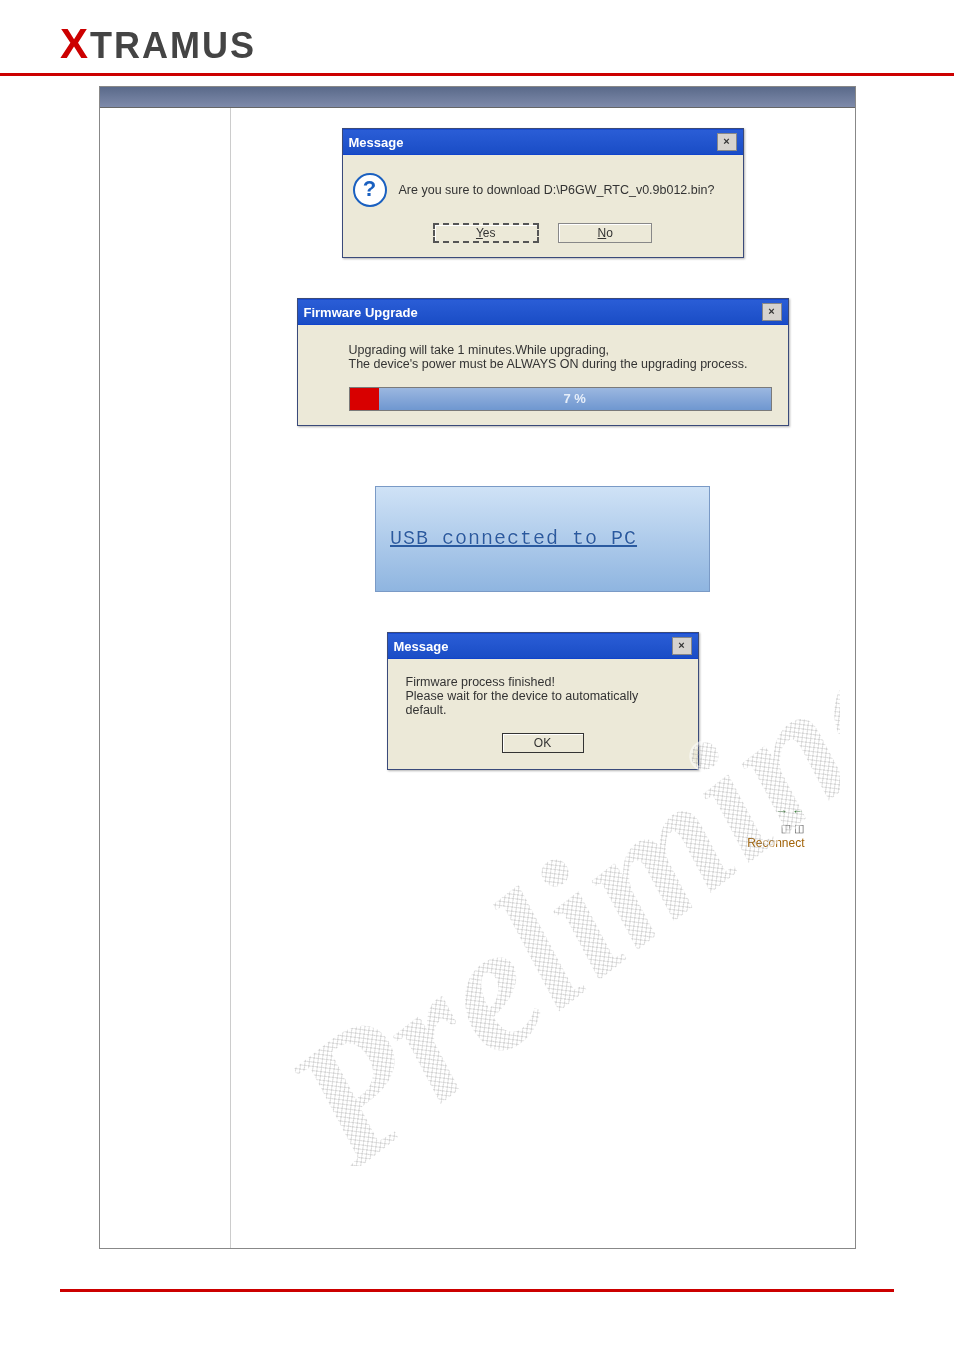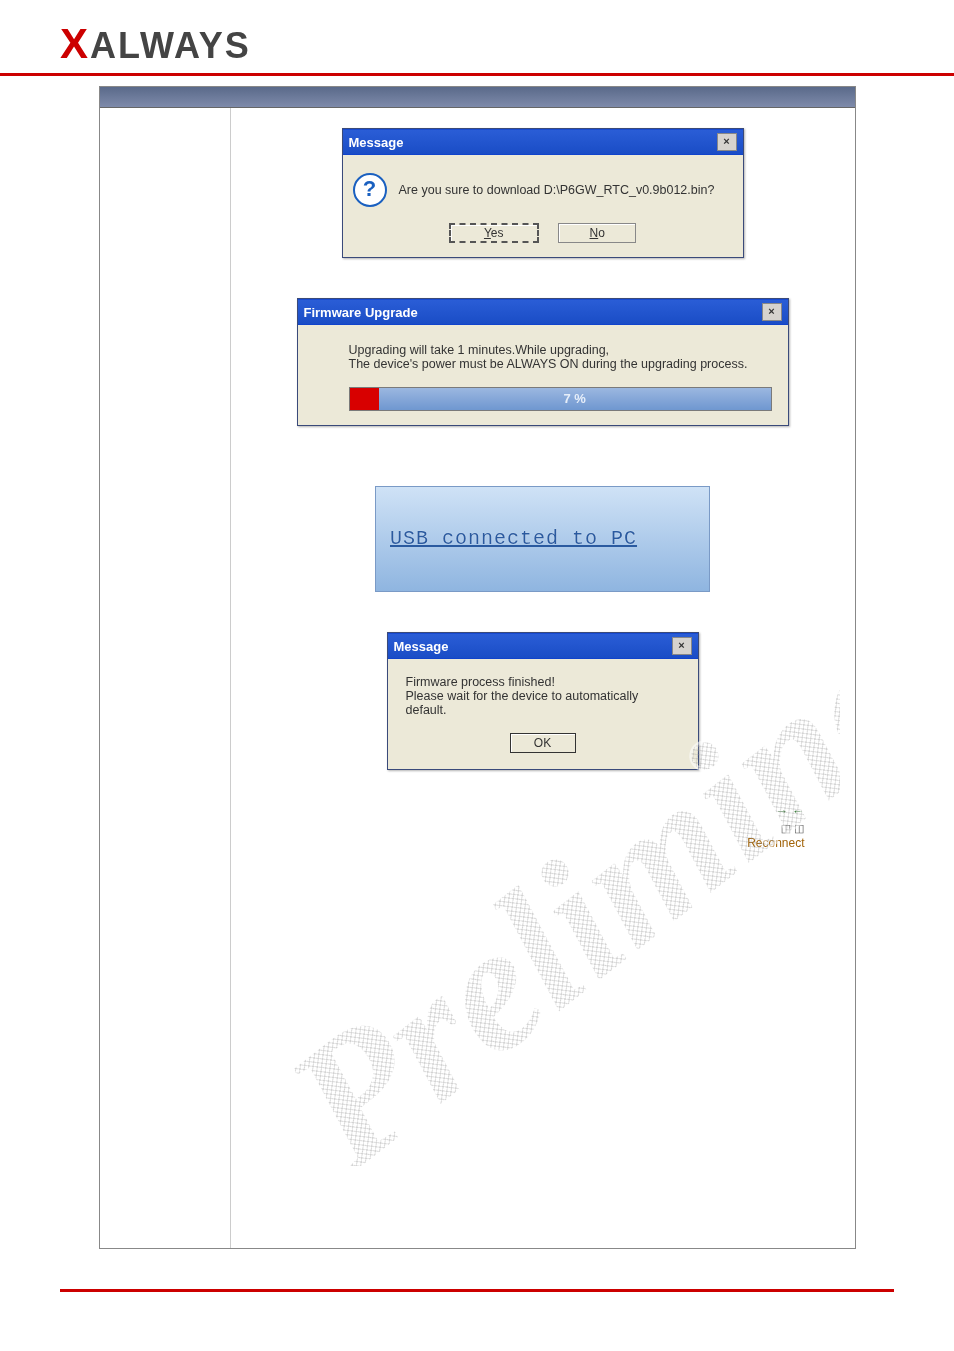--- a/index.html
+++ b/index.html
@@ -109,31 +109,31 @@
     display: flex;
     align-items: center;
   }
   .btn-row {
     text-align: center;
     margin-top: 16px;
   }
   .win-btn {
     display: inline-block;
     min-width: 72px;
-    padding: 2px 2px;
+    padding: 2px 10px;
     border: 1px solid #888;
     background: #ece9d8;
     font-size: 12px;
     text-align: center;
     margin: 0 8px;
     box-shadow: 1px 1px 0 #fff inset;
   }
   .win-btn.default {
     border: 2px dashed #555;
-    padding: 1px 7px;
+    padding: 1px 15px;
   }
   .underline-first::first-letter {
     text-decoration: underline;
   }
   
   .dlg1 { width: 400px; }
   
   .dlg2 { width: 490px; }
   .dlg2 .win-body { padding-left: 16px; padding-right: 16px; margin-left: 35px; }
   .progress-outer {
@@ -222,21 +222,21 @@
     pointer-events: none;
     z-index: 5;
     opacity: 0.55;
   }
   .watermark svg { width: 100%; height: 100%; }
 </style>
 </head>
 <body>
 
 <div class="logo-bar">
-  <span class="logo"><span class="x">X</span><span>ALWAYS</span></span>
+  <span class="logo"><span class="x">X</span><span>TRAMUS</span></span>
 </div>
 
 <div class="page">
   <div class="outer-frame">
     <div class="top-stripe"></div>
     <div class="content-area">
       <div class="left-col"></div>
       <div class="right-col">
 
         <div class="win-dialog dlg1">

